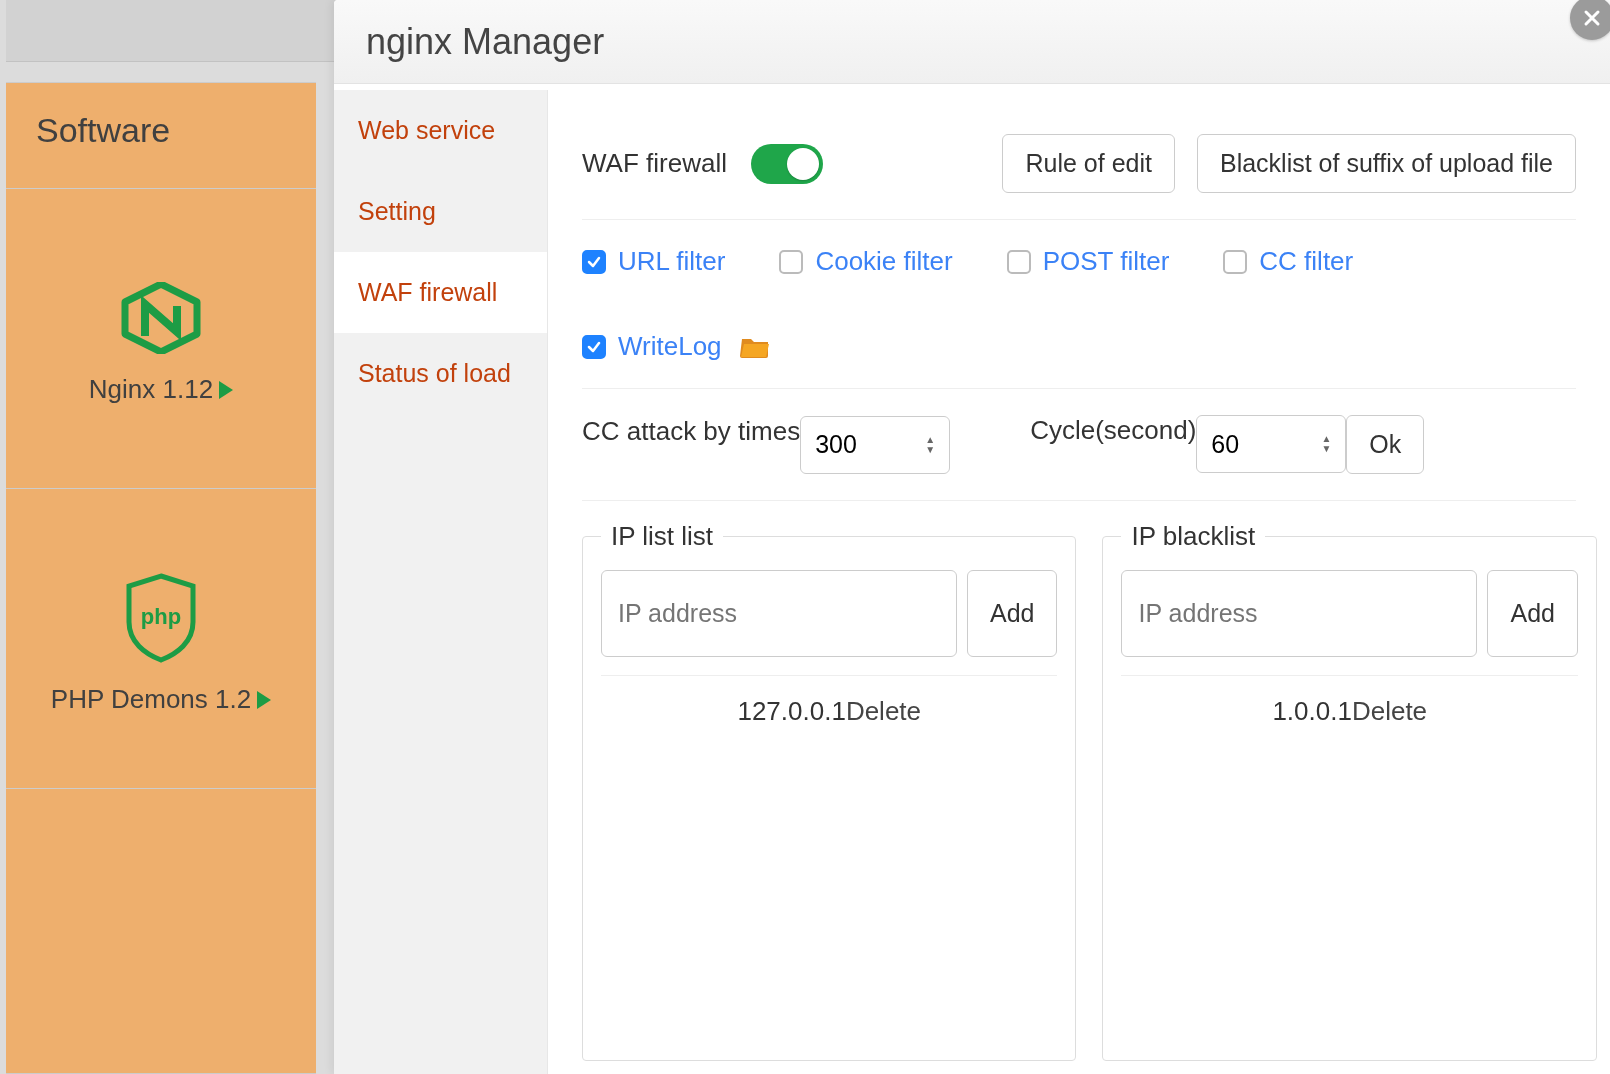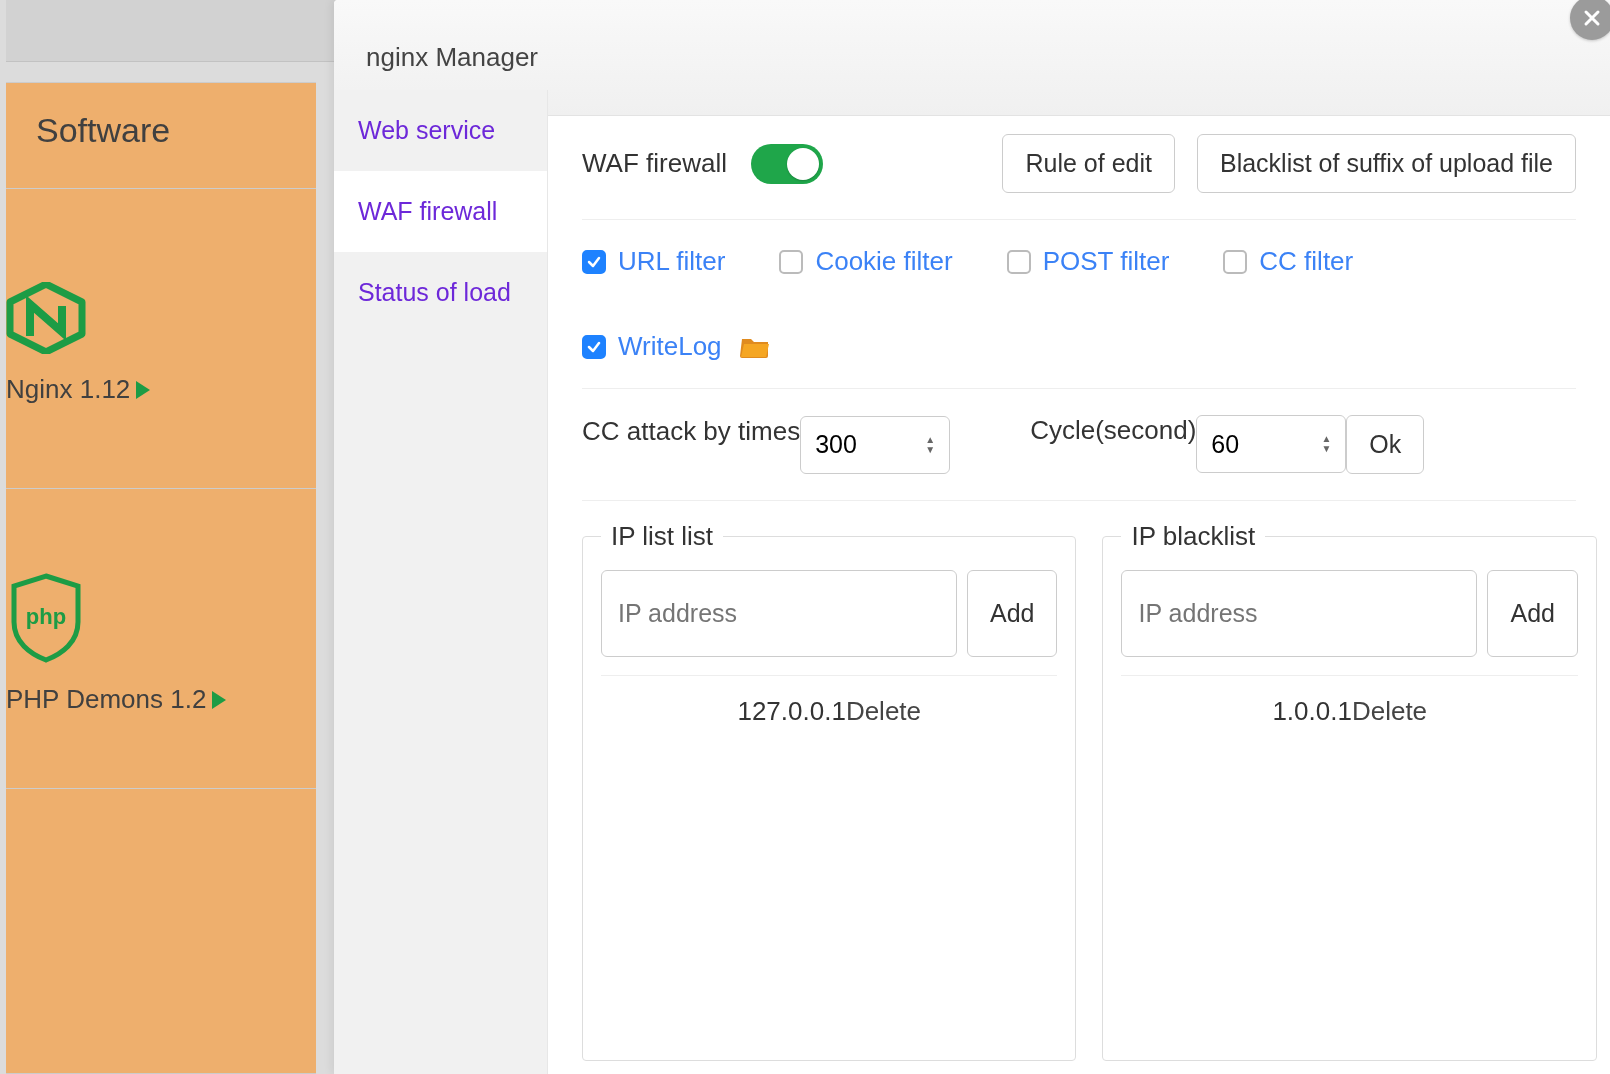--- a/index.html
+++ b/index.html
@@ -1,31 +1,31 @@
 <!DOCTYPE html>
 <html><head>
 <meta charset="utf-8">
 <style>
   * { box-sizing: border-box; margin: 0; padding: 0; }
   html, body { width: 1610px; height: 1074px; font-family: -apple-system, "Helvetica Neue", Arial, sans-serif; color:#333; background:#fff; }
   .backdrop { position:absolute; inset:0; background:#eaeaea; }
   .bg-overlay { position:absolute; inset:0; background:rgba(0,0,0,0.06); }
   .bg-sidebar { position:absolute; left:6px; top:82px; width:310px; bottom:0; background:#fdba74; border-bottom:1px solid #d9d9d9;}
   .bg-sidebar-header { padding:28px 30px 38px 30px; font-size:34px; color:#444; border-bottom:1px solid #d9d9d9; border-top:1px solid #d9d9d9;}
-  .bg-tile { border-bottom:1px solid #d9d9d9; display:flex; flex-direction:column; justify-content:center; height:300px; }
+  .bg-tile { border-bottom:1px solid #d9d9d9; display:flex; flex-direction:column; align-items:center; justify-content:center; height:300px; }
   .bg-tile-label { font-size:26px; color:#444; display:flex; align-items:center; gap:6px; margin-top:20px;}
   .bg-tile svg.logo { margin-top:10px; }
   .play { width:0; height:0; border-left:14px solid #1fa64a; border-top:9px solid transparent; border-bottom:9px solid transparent; display:inline-block; }
   .bg-strip { position:absolute; left:6px; top:0; right:0; height:62px; background:#e0e0e0; border-bottom:1px solid #cfcfcf;}
 
   .modal { position:absolute; left:334px; top:0; right:0; bottom:0; background:#fff; box-shadow:-2px 0 10px rgba(0,0,0,0.08); border-radius:4px 0 0 0; overflow:hidden;}
-  .modal-header { height:116px; background:linear-gradient(#f9f9f9,#f0f0f0); border-bottom:1px solid #e3e3e3; display:flex; align-items:center; padding-left:32px; font-size:26px; color:#444;}
+  .modal-header { height:84px; background:linear-gradient(#f9f9f9,#f0f0f0); border-bottom:1px solid #e3e3e3; display:flex; align-items:center; padding-left:32px; font-size:36px; color:#444;}
   .modal-body { position:absolute; top:90px; bottom:0; left:0; right:0; display:flex;}
   .tabs { width:214px; background:#f1f1f1; border-right:1px solid #e7e7e7;}
-  .tab { padding:26px 24px; font-size:25px; color:#6d28d9; cursor:pointer;}
+  .tab { padding:26px 24px; font-size:25px; color:#c2410c; cursor:pointer;}
   .tab.active { background:#fff; border-left:0; }
   .content { flex:1; padding:18px 34px 30px 34px; overflow:auto; color:#333;}
   .row { display:flex; align-items:center; padding:26px 0; border-bottom:1px solid #eee;}
   .row:last-of-type{ border-bottom:none;}
   .row-top { justify-content:space-between;}
   .lbl { font-size:26px; color:#333;}
   .toggle { position:relative; width:72px; height:40px; background:#1fa64a; border-radius:40px; display:inline-block; margin-left:24px; cursor:pointer;}
   .toggle .knob { position:absolute; right:4px; top:4px; width:32px; height:32px; background:#fff; border-radius:50%; box-shadow:0 1px 2px rgba(0,0,0,0.2);}
   .btn { border:1px solid #ccc; background:#fff; border-radius:6px; padding:14px 22px; font-size:25px; color:#333; cursor:pointer;}
   .btn-group{ display:flex; gap:22px;}
@@ -89,20 +89,21 @@
 <div class="modal">
   <div class="close-x">
     <svg width="20" height="20" viewBox="0 0 20 20">
       <path d="M4 4 L16 16 M16 4 L4 16" stroke="#fff" stroke-width="3" stroke-linecap="round"></path>
     </svg>
   </div>
   <div class="modal-header">nginx Manager</div>
   <div class="modal-body">
     <div class="tabs">
       <div class="tab">Web service</div>
+      <div class="tab">Setting</div>
       <div class="tab active">WAF firewall</div>
       <div class="tab">Status of load</div>
     </div>
     <div class="content">
 
       <div class="row row-top">
         <div style="display:flex;align-items:center;">
           <span class="lbl">WAF firewall</span>
           <span class="toggle">
               <span class="knob"></span>

